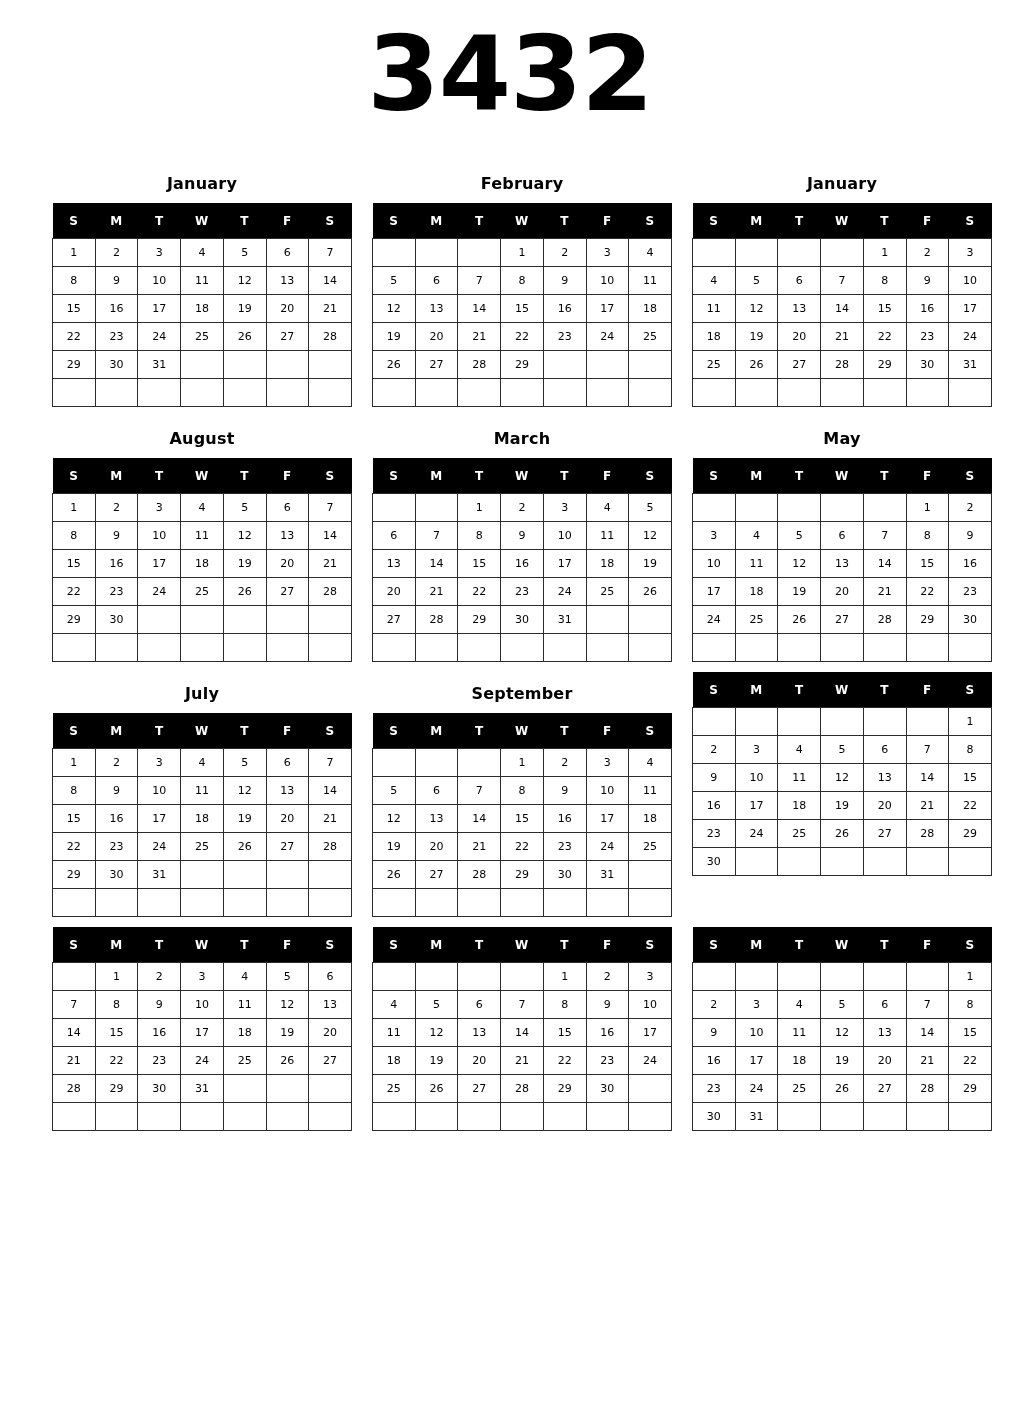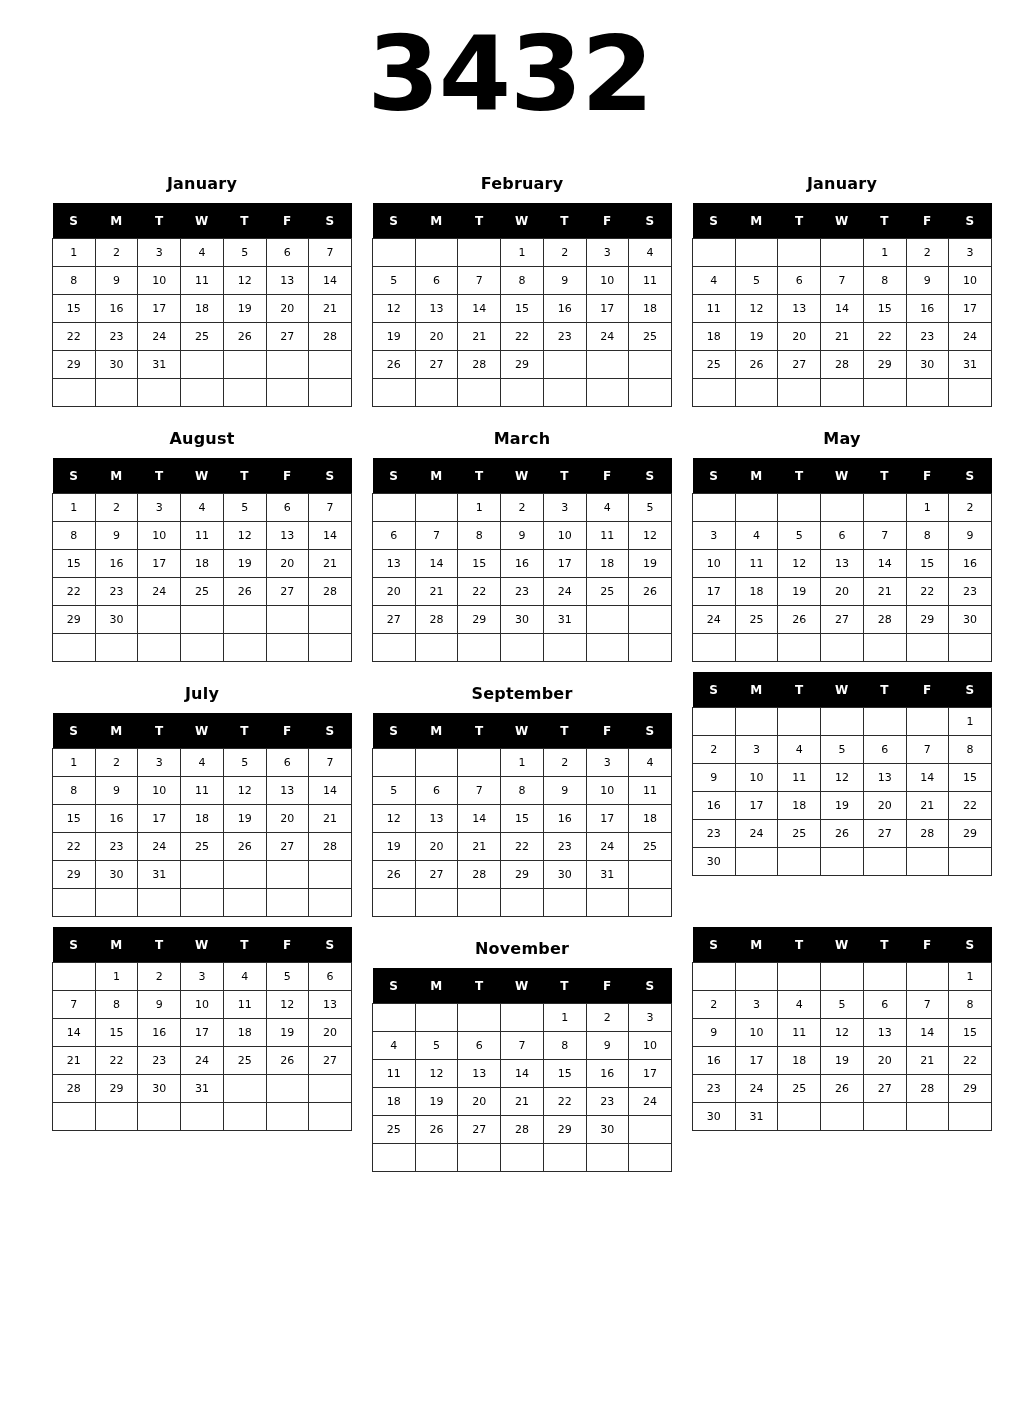--- a/index.html
+++ b/index.html
@@ -795,21 +795,20 @@
               <td></td>
               <td></td>
               <td></td>
               <td></td>
               <td></td>
             </tr>
           </tbody>
         </table>
       </div>
       <div class="month">
-        <div class="month-name">November</div>
         <table class="cal">
           <thead>
             <tr class="weekhead">
               <th>S</th>
               <th>M</th>
               <th>T</th>
               <th>W</th>
               <th>T</th>
               <th>F</th>
               <th>S</th>

